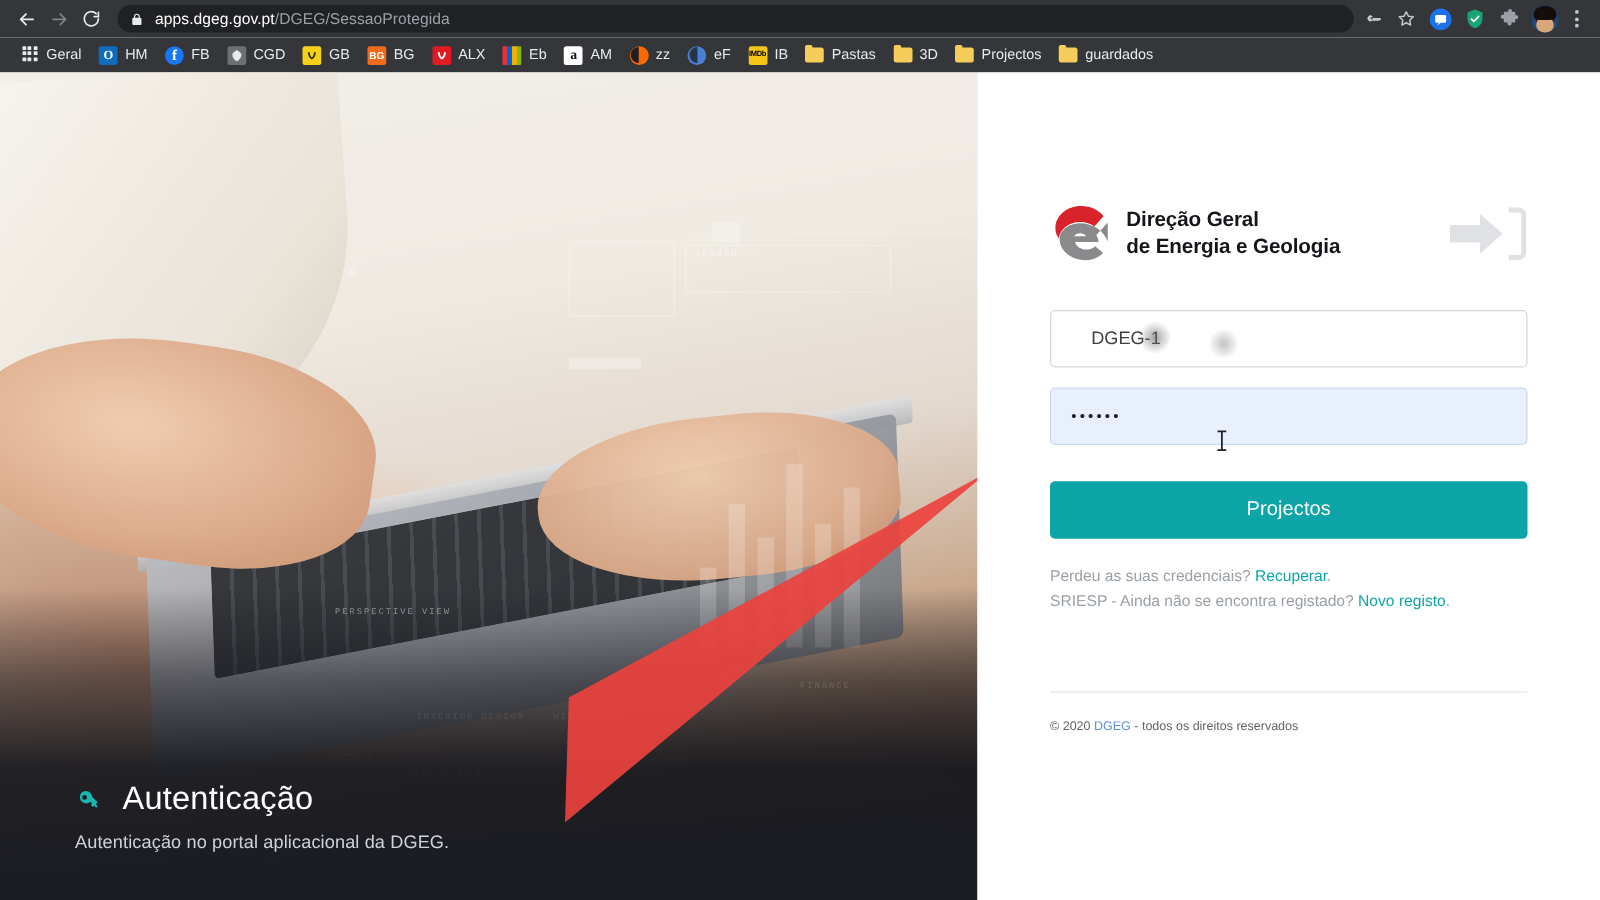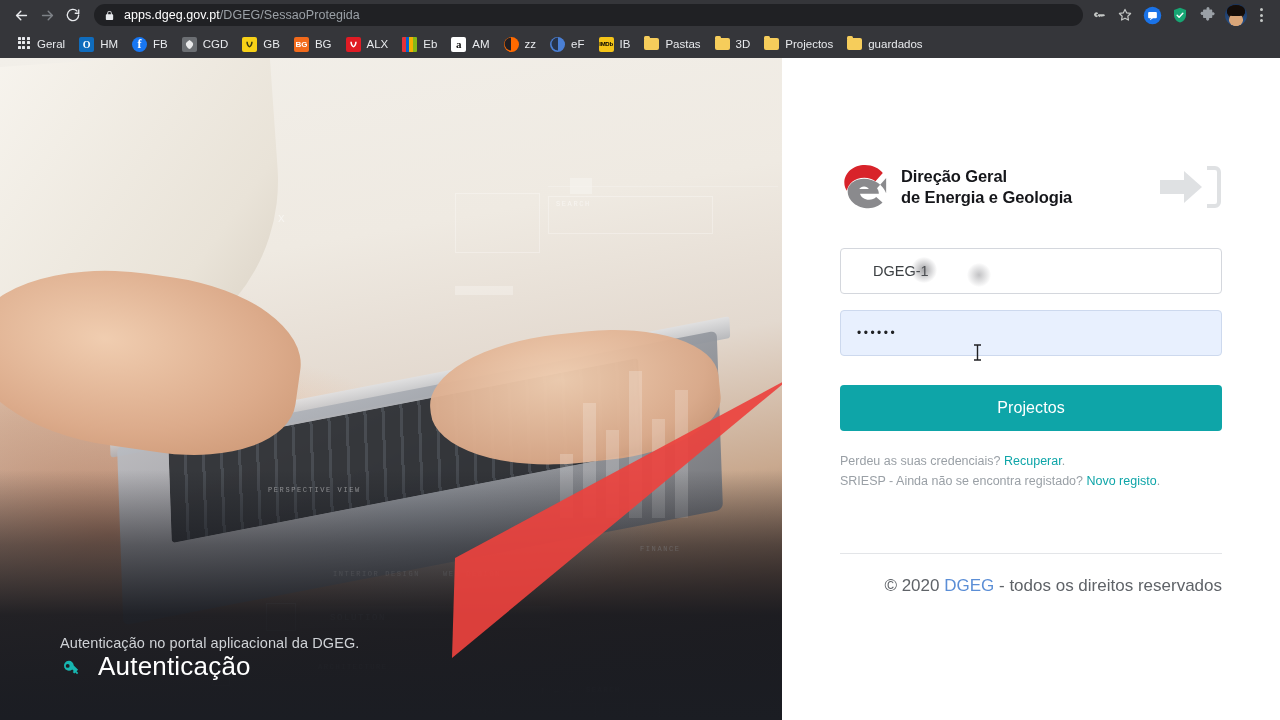--- a/index.html
+++ b/index.html
@@ -294,22 +294,22 @@
     letter-spacing:0.1px;
   }
 
   #helper-links { margin-top:20px; font-size:12.5px; color:#9aa0a6; line-height:1.6; }
   #helper-links a { color:#0ea5a8; text-decoration:none; }
 
   #panel-divider {
     margin-top:62px; width:382px; height:1px; background:#e3e5e8;
   }
   #copyright {
-    margin-top:22px; text-align:right;
-    font-size:17px; color:#5f6368;
+    margin-top:22px; text-align:left;
+    font-size:10px; color:#5f6368;
   }
   #copyright a { color:#5b8ed6; text-decoration:none; }
 
   
   #text-cursor {
     position:absolute; left:972px; top:286px; z-index:20;
     width:11px; height:17px;
   }
 </style>
 </head>
@@ -546,28 +546,28 @@
           <i style="height:55%"></i>
           <i style="height:92%"></i>
           <i style="height:62%"></i>
           <i style="height:80%"></i>
       </div>
     </div>
 
     <div id="hero-dark"></div>
 
     <div id="hero-caption">
-      <div id="hero-caption-sub">Autenticação no portal aplicacional da DGEG.</div>
       <div id="hero-caption-title">
         <svg id="key-icon" viewBox="0 0 24 24" fill="#17b6b0">
           <path d="M8.2 6.2a4.6 4.6 0 1 0 3.1 8l1.4 1.4-1 1 1.5 1.5 1-1 1.5 1.5 1.1-1.1-1.5-1.5 1.4-1.4-4-4a4.6 4.6 0 0 0-4.5-4.4zm-1.1 3a1.8 1.8 0 1 1 0 3.6 1.8 1.8 0 0 1 0-3.6z"></path>
           <path d="M12.4 9.7l6.8 6.8" stroke="#17b6b0" stroke-width="1.6" fill="none" opacity="0"></path>
         </svg>
         <span>Autenticação</span>
       </div>
+      <div id="hero-caption-sub">Autenticação no portal aplicacional da DGEG.</div>
     </div>
 
     <svg id="callout-arrow" viewBox="0 0 782 662">
       <path d="M790 320 L455 500 L452 600 Z" fill="#eb423e" opacity="0.92"></path>
     </svg>
 
   </div>
 
   <div id="login-panel">
     <div id="login-inner">

